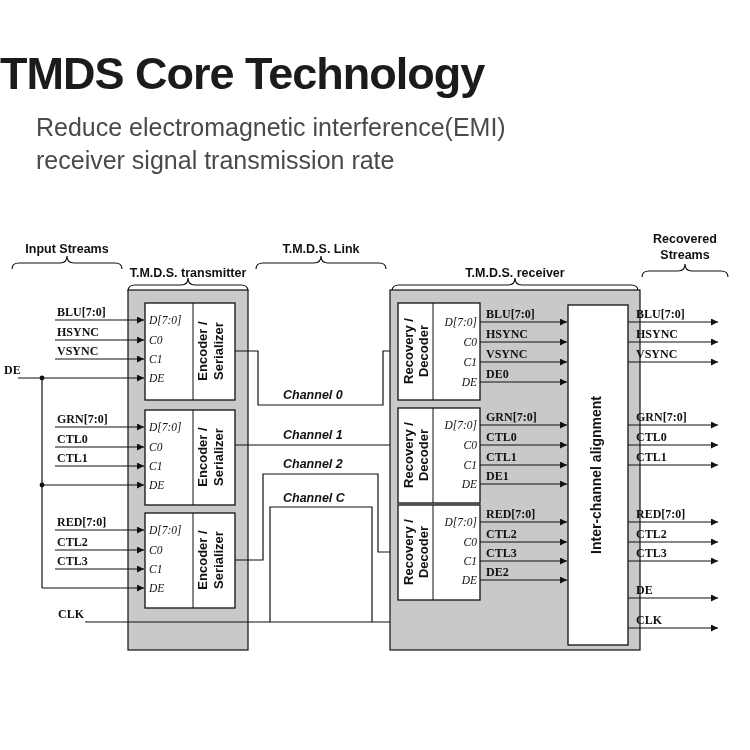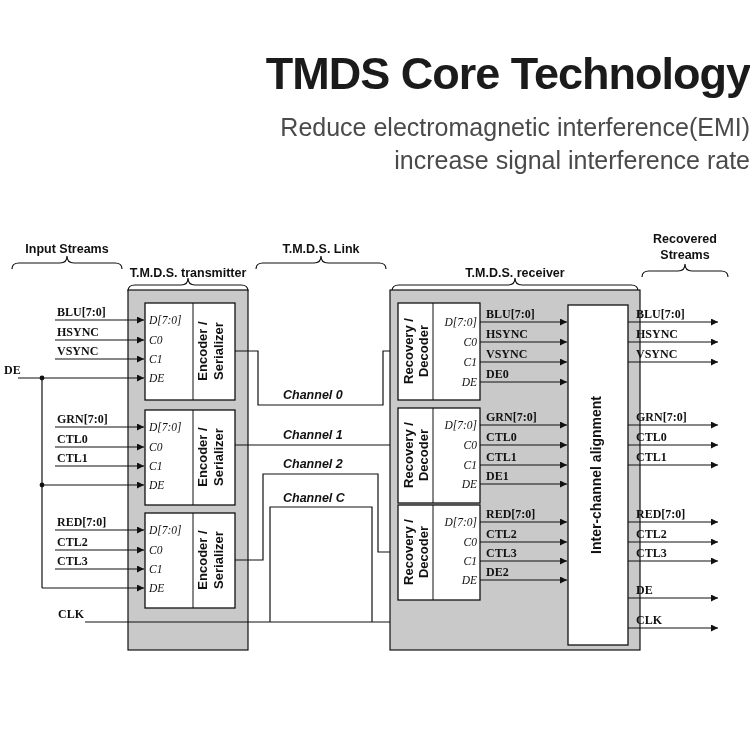--- a/index.html
+++ b/index.html
@@ -1,18 +1,18 @@
 <!DOCTYPE html>
 <html><head>
 <meta charset="utf-8">
 <style>
   html,body { margin:0; padding:0; background:#ffffff; }
   .page { position:relative; width:750px; height:750px; background:#fff; overflow:hidden;
           font-family:"Liberation Sans", sans-serif; }
-  .header { position:absolute; top:48px; left:0; width:750px; text-align:right; }
+  .header { position:absolute; top:48px; left:0; width:750px; text-align:left; }
   .title { margin:0; font:bold 45px "Liberation Sans", sans-serif; letter-spacing:-1px; color:#1b1b1b; }
   .subtitle { margin:12px 0 0 0; font:400 25px "Liberation Sans", sans-serif; color:#4a4a4a; line-height:31px;padding-left:36px; }
   .subtitle2 { margin:2px 0 0 0; }
   svg.diagram { position:absolute; top:0; left:0; }
 
   .panel { fill:#c9c9c9; stroke:#111; stroke-width:1.2; }
   .box   { fill:#ffffff; stroke:#111; stroke-width:1.3; }
   .brace { fill:none; stroke:#111; stroke-width:1.2; }
   .div   { stroke:#111; stroke-width:1; }
   g.wire line, g.wire polyline { stroke:#111; stroke-width:1.2; fill:none; }
@@ -25,21 +25,21 @@
   .rot2 { font:bold 14px "Liberation Sans", sans-serif; fill:#111; }
 </style>
 </head>
 <body>
 
 <div class="page">
 
   <div class="header">
     <h1 class="title">TMDS Core Technology</h1>
     <div class="subtitle">Reduce electromagnetic interference(EMI)</div>
-    <div class="subtitle subtitle2">increase signal interference rate</div>
+    <div class="subtitle subtitle2">receiver signal transmission rate</div>
   </div>
 
   <svg class="diagram" width="750" height="750" viewBox="0 0 750 750">
     <defs>
       <marker id="arr" viewBox="0 0 10 10" refX="10" refY="5" markerWidth="8" markerHeight="7" orient="auto" markerUnits="userSpaceOnUse">
         <path d="M0,0 L10,5 L0,10 Z" fill="#111"></path>
       </marker>
     </defs>
 
     <g>

